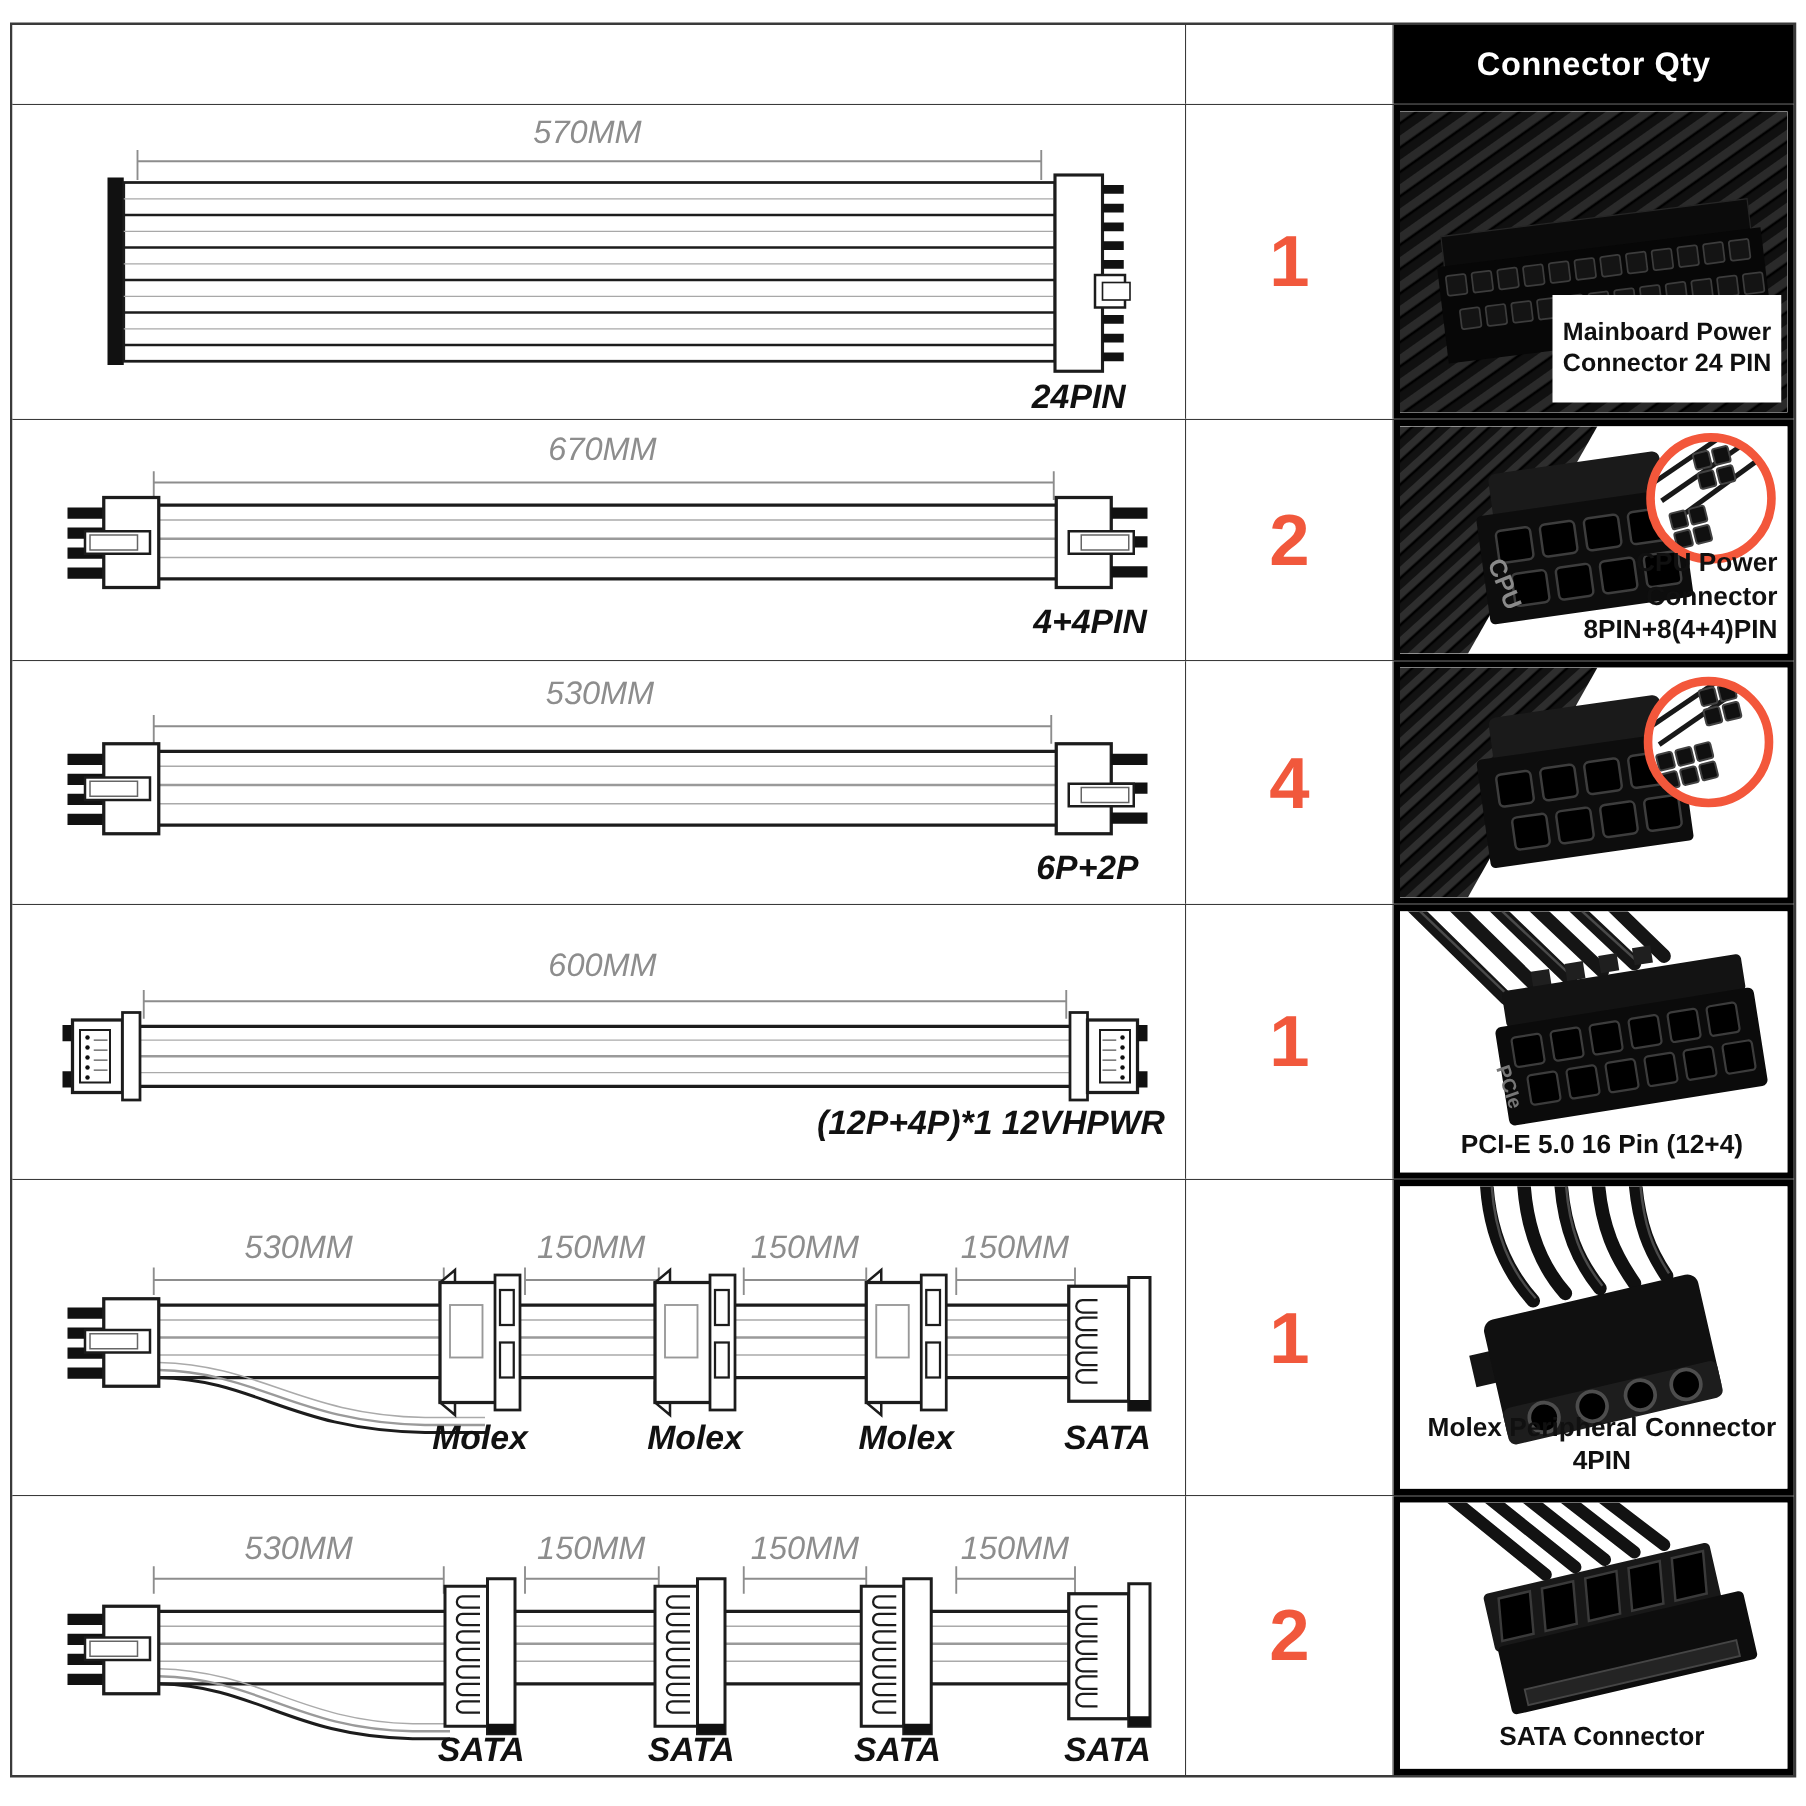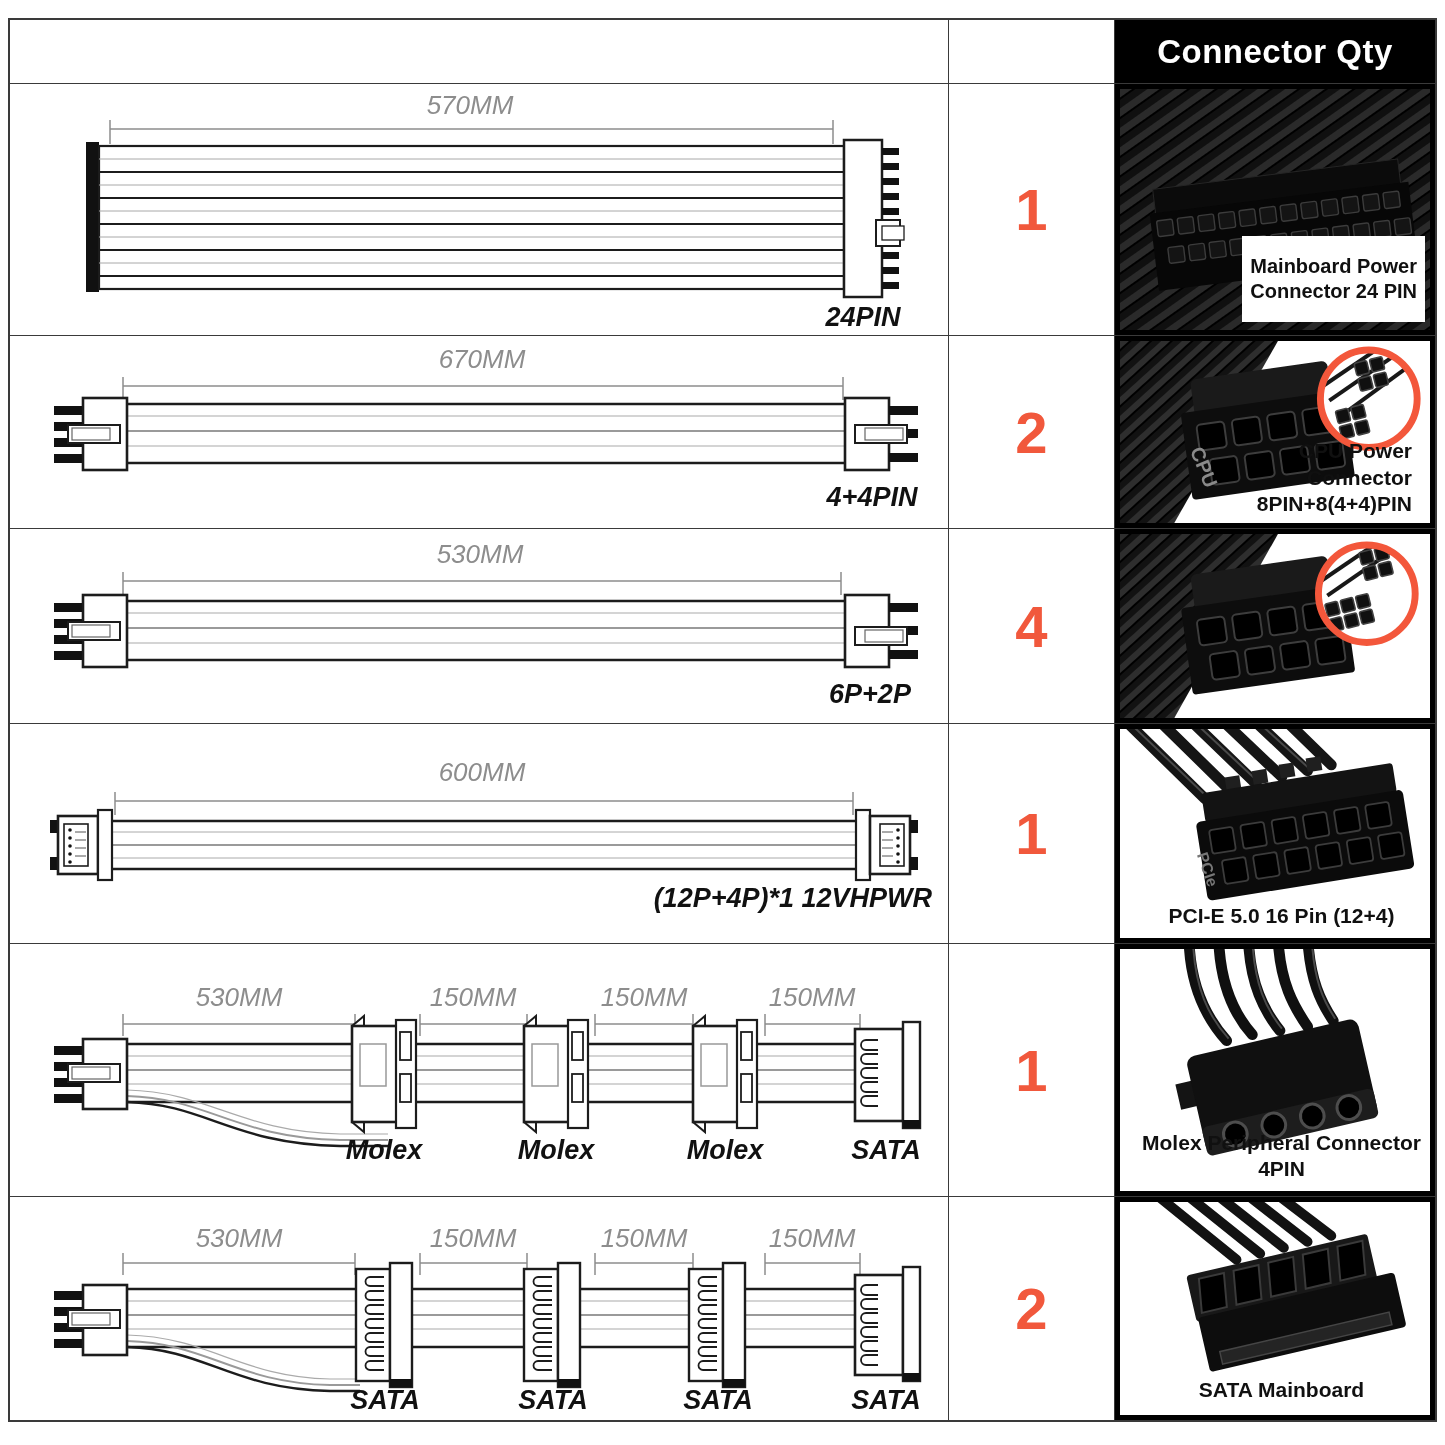--- a/index.html
+++ b/index.html
@@ -6,29 +6,29 @@
   body{width:1445px;height:1445px;position:relative;font-family:"Liberation Sans",sans-serif;overflow:hidden;}
   .spec-table{position:absolute;left:8px;top:18px;width:1429px;height:1404px;border:2px solid #3a3a3a;box-sizing:border-box;display:flex;flex-direction:column;background:#fff;}
   .row{display:flex;flex-direction:row;width:100%;box-sizing:border-box;border-bottom:1px solid #3a3a3a;}
   .row:last-child{border-bottom:none;}
   .cell{box-sizing:border-box;position:relative;overflow:hidden;}
   .cell.desc{width:939px;border-right:1px solid #3a3a3a;background:#fff;font-style:italic;}
   .cell.qty{width:166px;border-right:1px solid #3a3a3a;display:flex;align-items:center;justify-content:center;background:#fff;}
   .cell.conn{flex:1;background:#fff;border:5px solid #000;}
   .hdr-orange{background:#F3573B;display:flex;align-items:center;justify-content:center;}
   .hdr-black{flex:1;background:#000;display:flex;align-items:center;justify-content:center;box-sizing:border-box;}
-  .hdr-text{color:#fff;font-size:33px;font-weight:700;letter-spacing:0.5px;}
+  .hdr-text{color:#fff;font-size:26px;font-weight:700;letter-spacing:0.5px;}
   .qty-num{color:#F1583C;font-size:58px;font-weight:700;}
   svg{display:block;}
   .dim{fill:#8d8d8d;font-size:26px;font-weight:500;text-anchor:middle;}
   .endlabel{fill:#111;font-size:27px;font-weight:700;text-anchor:middle;}
   .endlabel.right{text-anchor:end;}
   .photo-caption{position:absolute;font-weight:700;font-size:20px;color:#101010;white-space:pre-line;line-height:1.25;}
   .cap-r1{right:5px;bottom:8px;background:#fff;padding:18px 8px;text-align:center;}
-  .cap-right{right:18px;bottom:6px;text-align:right;font-size:21px;}
+  .cap-right{right:8px;bottom:6px;text-align:right;font-size:21px;}
   .cap-center{left:0;right:0;bottom:9px;text-align:center;font-size:21px;padding-left:13px;}
 </style>
 </head>
 <body>
 
 <div class="spec-table">
 
   <div class="row" style="height:67px">
     <div class="cell desc hdr-orange">
       <span class="hdr-text">Description</span>
@@ -684,17 +684,17 @@
             <rect x="100" y="58" width="26" height="34"></rect>
               <rect x="136" y="58" width="26" height="34"></rect>
             <rect x="172" y="58" width="26" height="34"></rect>
               <rect x="208" y="58" width="26" height="34"></rect>
             <rect x="244" y="58" width="26" height="34"></rect>
           </g>
           <rect x="82" y="96" width="204" height="56" rx="4" fill="#0d0d0d"></rect>
           <rect x="96" y="134" width="176" height="13" fill="#242424" stroke="#454545" stroke-width="1.5"></rect>
         </g>
       </svg>
-      <div class="photo-caption cap-center" style="bottom:12px">SATA Mainboard</div>
+      <div class="photo-caption cap-center" style="bottom:12px">SATA Connector</div>
     </div>
   </div>
 
 </div>
 
 </body></html>

